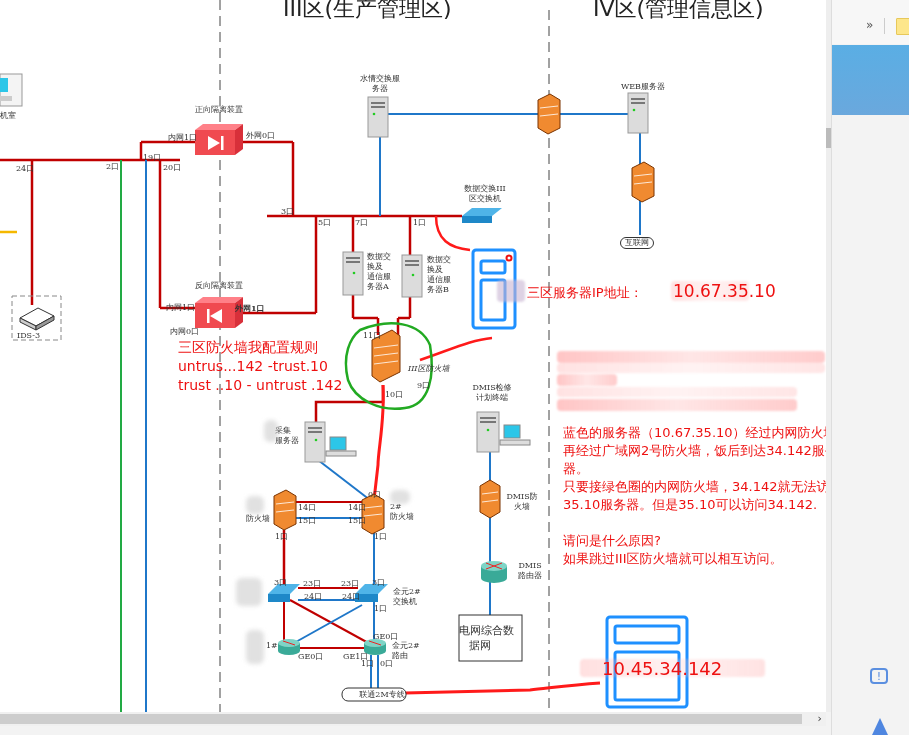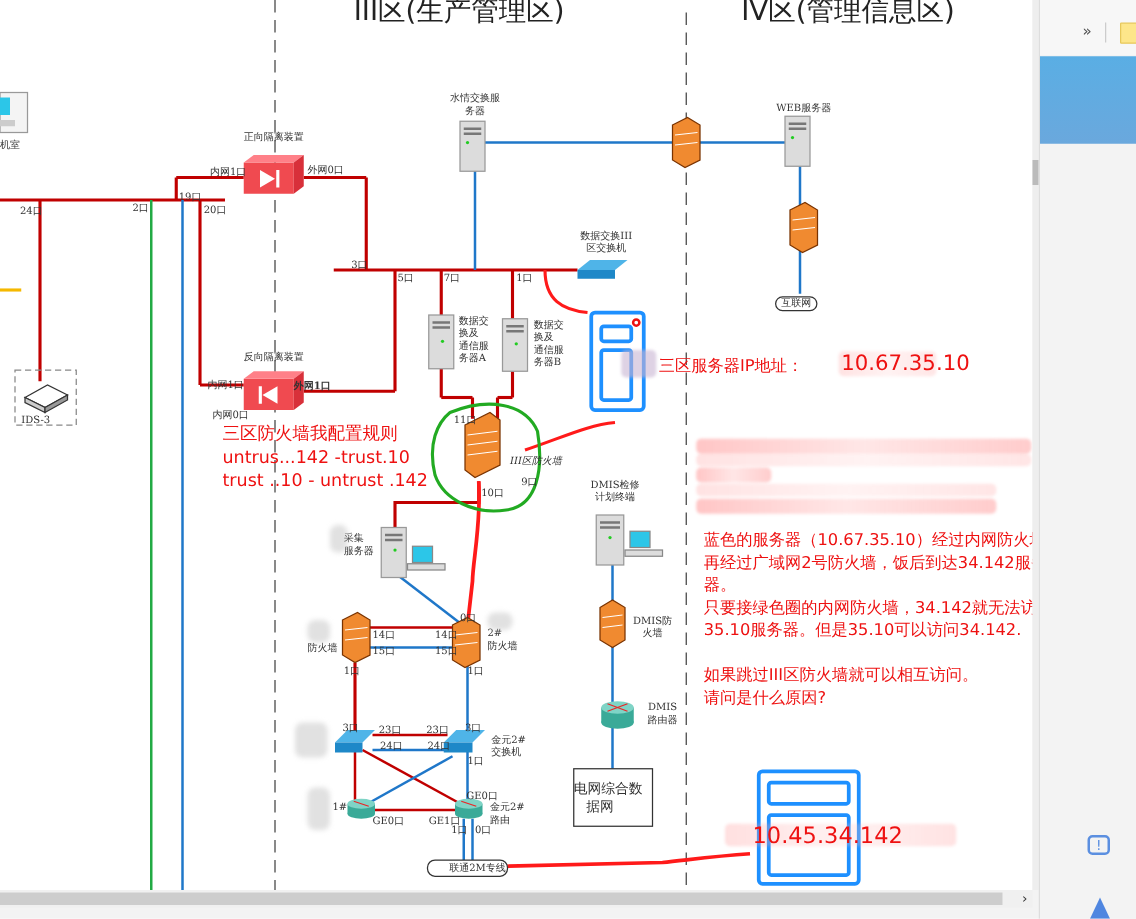--- a/index.html
+++ b/index.html
@@ -325,22 +325,22 @@
   <div class="blur" style="left:557px;top:387px;width:240px;height:10px;opacity:.5;"></div>
   <div class="blur" style="left:557px;top:399px;width:240px;height:12px;"></div>
 
   <div class="anno" style="left:563px;top:424px;font-size:13px;line-height:18px;">
     <div>蓝色的服务器（10.67.35.10）经过内网防火墙，</div>
     <div>再经过广域网2号防火墙，饭后到达34.142服务</div>
     <div>器。</div>
     <div>只要接绿色圈的内网防火墙，34.142就无法访问</div>
     <div>35.10服务器。但是35.10可以访问34.142.</div>
     <div style="height:18px;"></div>
+    <div>请问是什么原因?</div>
     <div>如果跳过III区防火墙就可以相互访问。</div>
-    <div>请问是什么原因?</div>
   </div>
 
   <div class="blur" style="left:580px;top:659px;width:185px;height:18px;opacity:.55;"></div>
   <div class="anno" style="left:602px;top:658px;font-size:18px;">10.45.34.142</div>
 </div>
 
 <div id="hscroll">
   <div id="hthumb"></div>
   <span id="harrow">›</span>
 </div>

